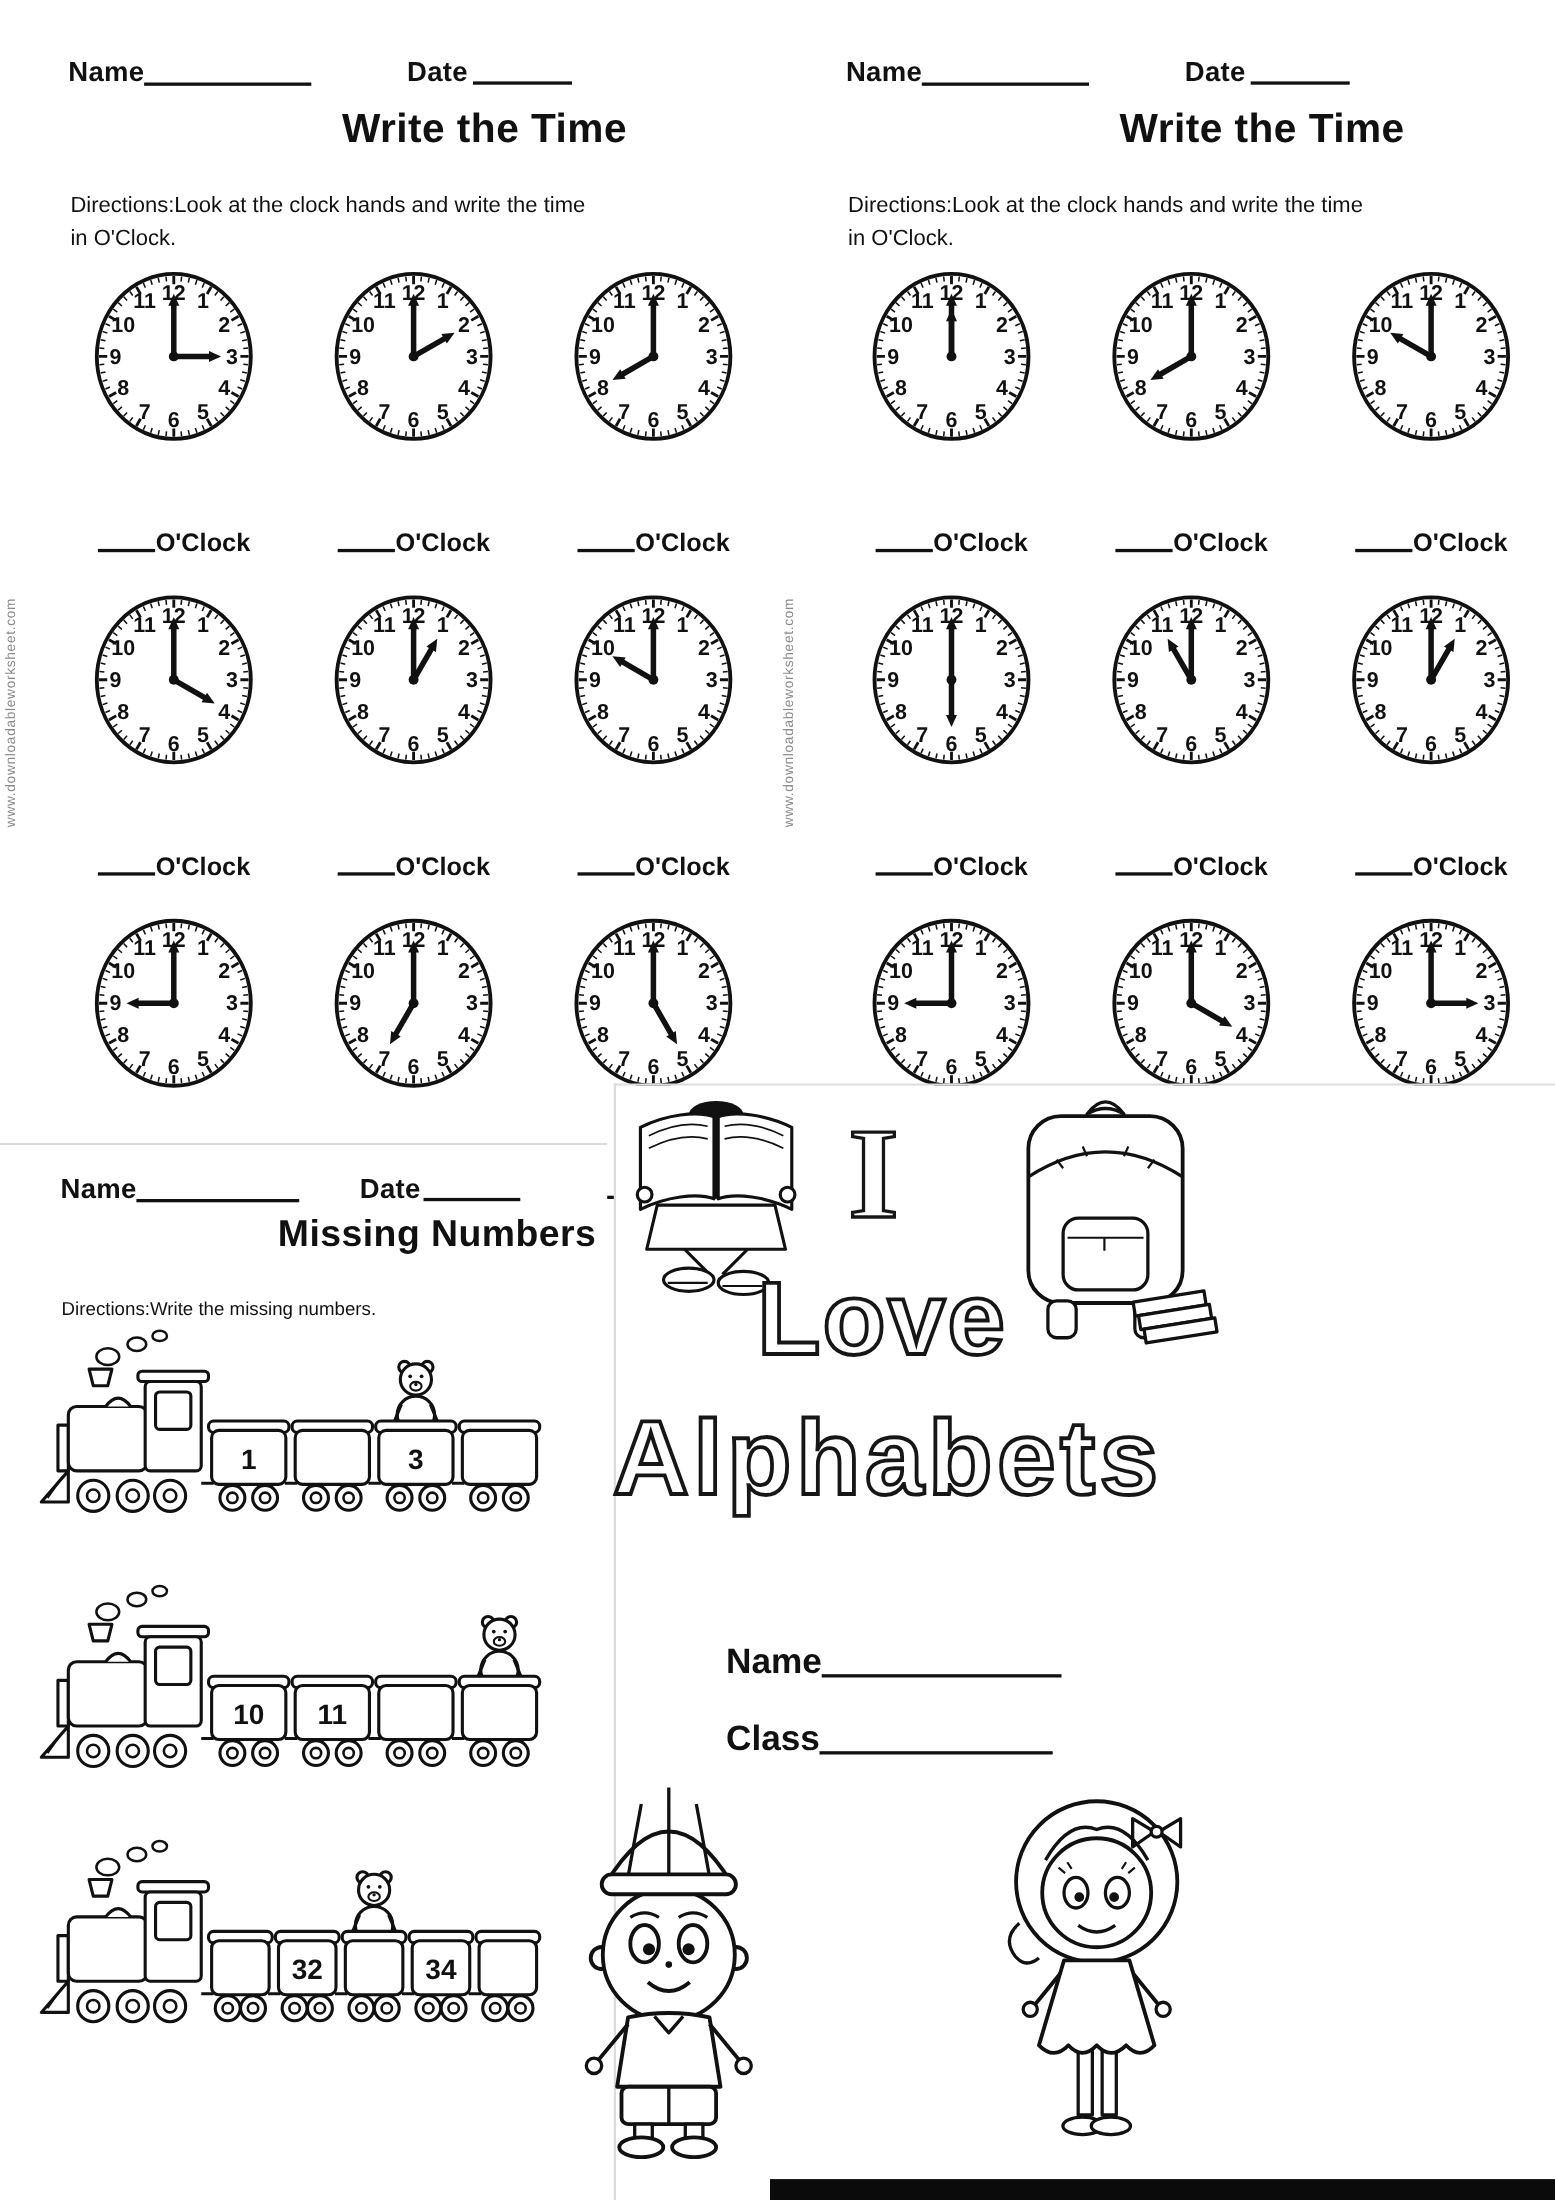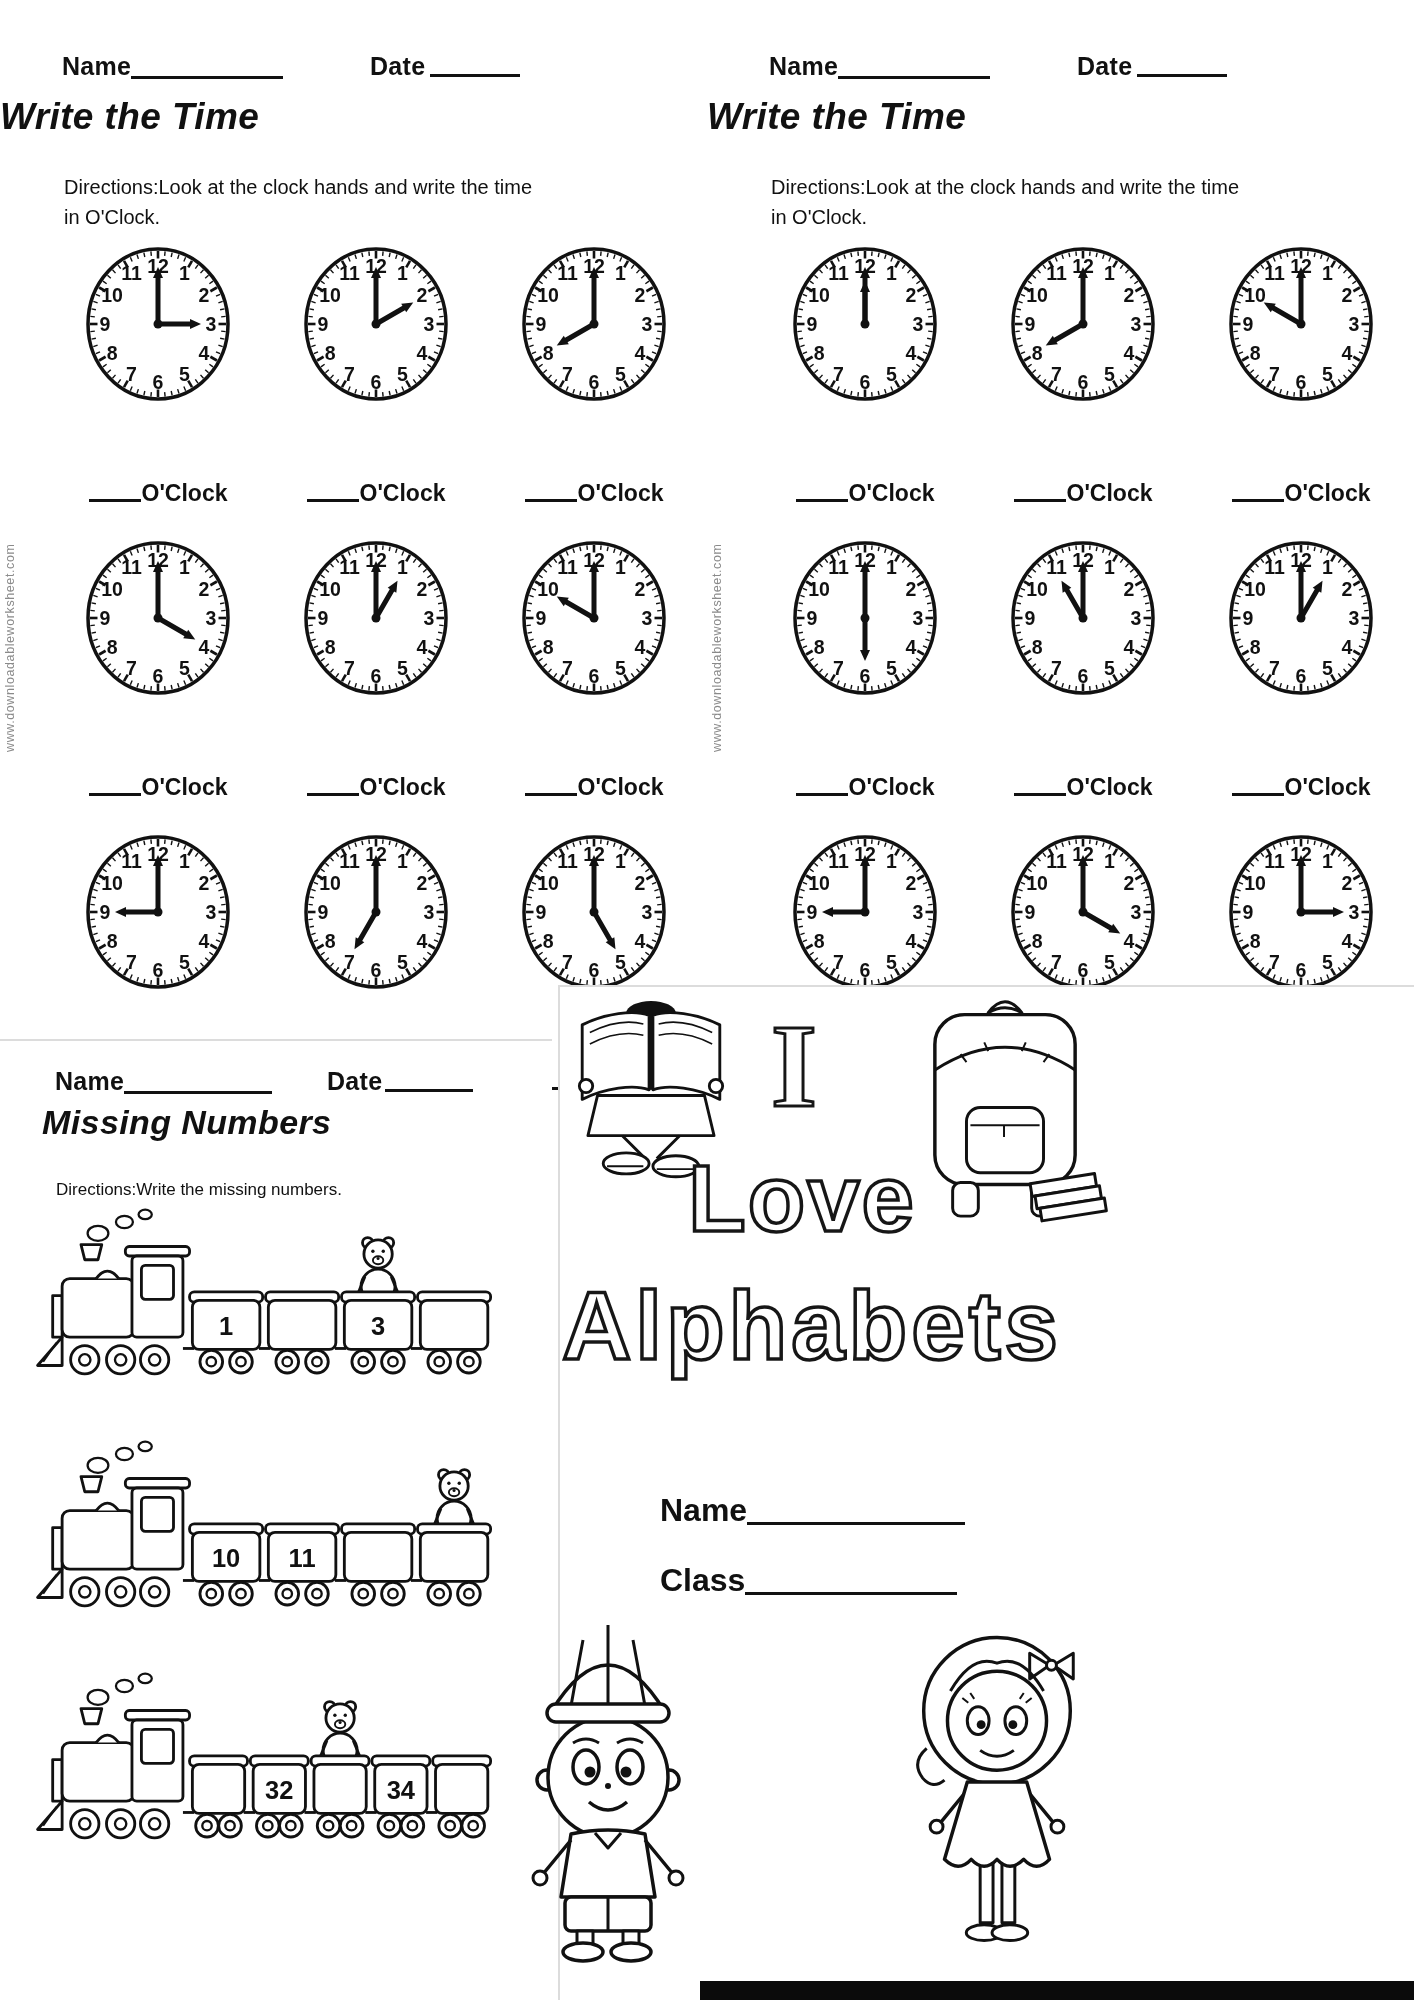--- a/index.html
+++ b/index.html
@@ -1,21 +1,21 @@
 <!DOCTYPE html>
 <html><head>
 <meta charset="utf-8">
 <style>
   html,body{margin:0;padding:0;}
   body{width:1414px;height:2000px;background:#fff;position:relative;overflow:hidden;
        font-family:"Liberation Sans",sans-serif;color:#111;}
   .abs{position:absolute;}
   .hdr-label{font-weight:bold;font-size:25px;letter-spacing:0.3px;}
   .u-line{display:inline-block;border-bottom:3.5px solid #111;height:22px;vertical-align:-4px;}
-  .sheet-title{font-weight:bold;font-size:37px;letter-spacing:0.4px;text-align:left;font-style:italic;}
+  .sheet-title{font-weight:bold;font-size:37px;letter-spacing:0.4px;text-align:right;}
   .directions{font-weight:normal;font-size:20px;line-height:1.5;}
   .clockgrid{display:grid;grid-template-columns:repeat(3,200px);column-gap:18px;row-gap:22px;}
   .clockcell{width:200px;text-align:center;}
   .clock{width:150px;height:164px;display:block;margin:0 auto;}
   .oclock{margin-top:78px;font-weight:bold;font-size:23px;height:30px;white-space:nowrap;}
   .oclock .blank{display:inline-block;width:52px;border-bottom:3.5px solid #111;height:18px;margin-right:1px;vertical-align:-1px;}
   .watermark{writing-mode:vertical-rl;transform:rotate(180deg);font-size:12.5px;color:#8a8a8a;
              letter-spacing:0.6px;font-family:"Liberation Sans",sans-serif;}
   svg text{font-family:"Liberation Sans",sans-serif;font-weight:bold;fill:#111;}
   .train{width:472px;height:185px;display:block;margin-bottom:47px;}
@@ -1782,21 +1782,21 @@
   <rect x="52" y="200" width="26" height="34" rx="8" fill="#fff"></rect>
   <rect x="132" y="200" width="26" height="34" rx="8" fill="#fff"></rect>
   <g transform="rotate(-9 165 215)">
     <rect x="133" y="196" width="66" height="13" fill="#fff"></rect>
     <rect x="136" y="209" width="66" height="13" fill="#fff"></rect>
     <rect x="139" y="222" width="66" height="13" fill="#fff"></rect>
   </g>
 </svg>
 
 <div class="abs outline-sans" style="left:682px;top:1152px;width:240px;font-size:94px;line-height:1;letter-spacing:2px;">Love</div>
-<div class="abs outline-sans" style="left:552px;top:1278px;width:510px;font-size:96px;line-height:1;letter-spacing:4px;text-align:right;">Alphabets</div>
+<div class="abs outline-sans" style="left:552px;top:1278px;width:510px;font-size:96px;line-height:1;letter-spacing:4px;">Alphabets</div>
 
 <div class="abs" style="left:660px;top:1492px;">
   <span class="bigname">Name</span><span class="u-line" style="width:218px;height:28px;"></span>
 </div>
 <div class="abs" style="left:660px;top:1562px;">
   <span class="bigname">Class</span><span class="u-line" style="width:212px;height:28px;"></span>
 </div>
 
 <svg class="abs" style="left:512px;top:1612px;width:192px;height:352px;" viewBox="0 0 190 352" fill="none" stroke="#111" stroke-width="3.5" stroke-linejoin="round">
   <circle cx="34" cy="168" r="10" fill="#fff"></circle>

